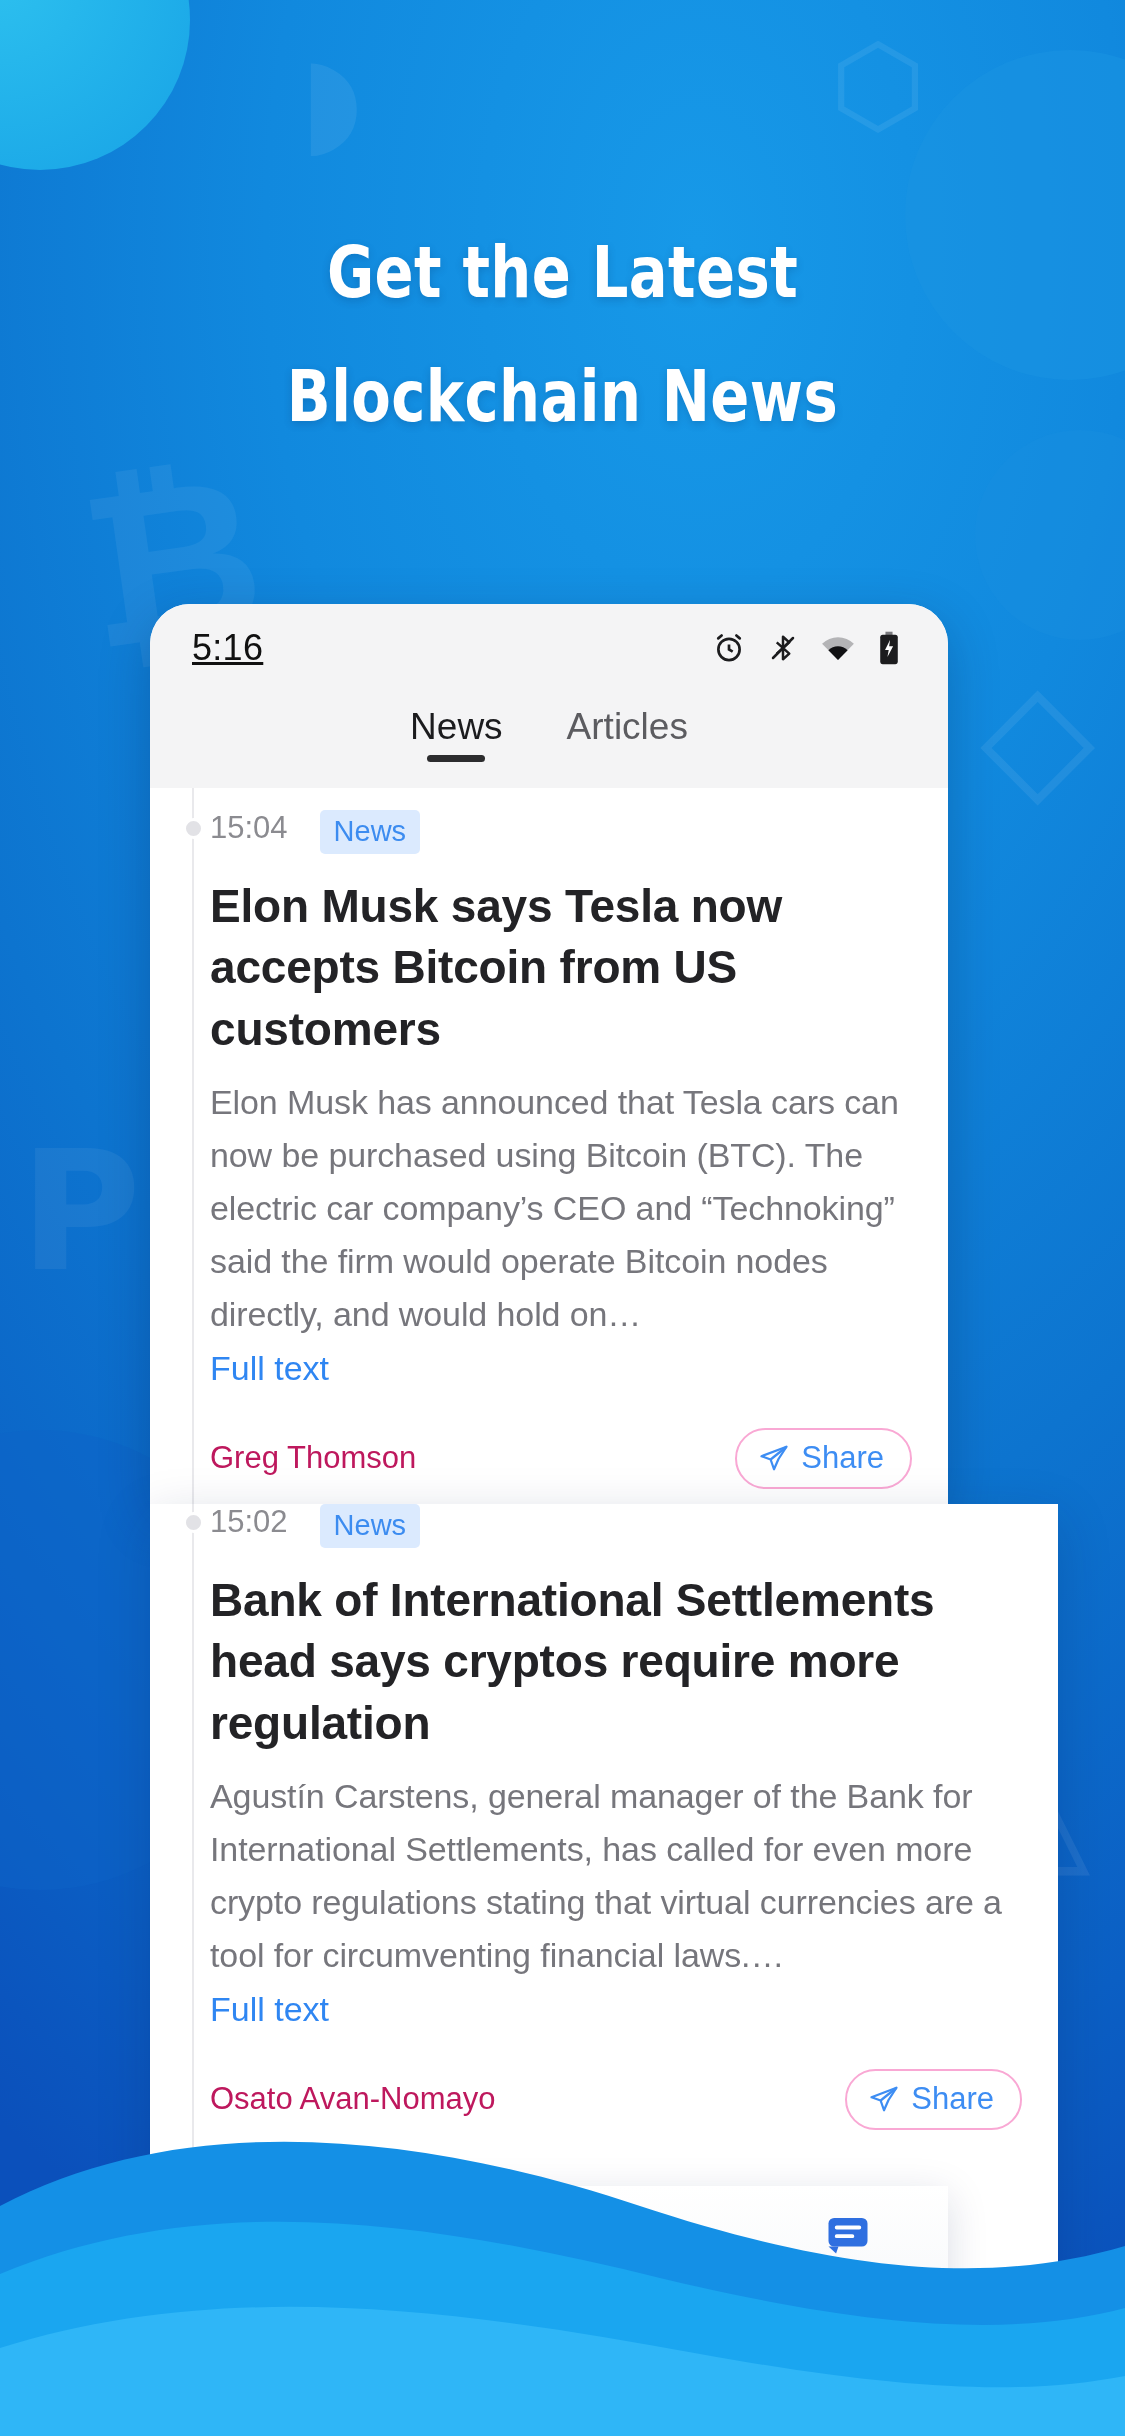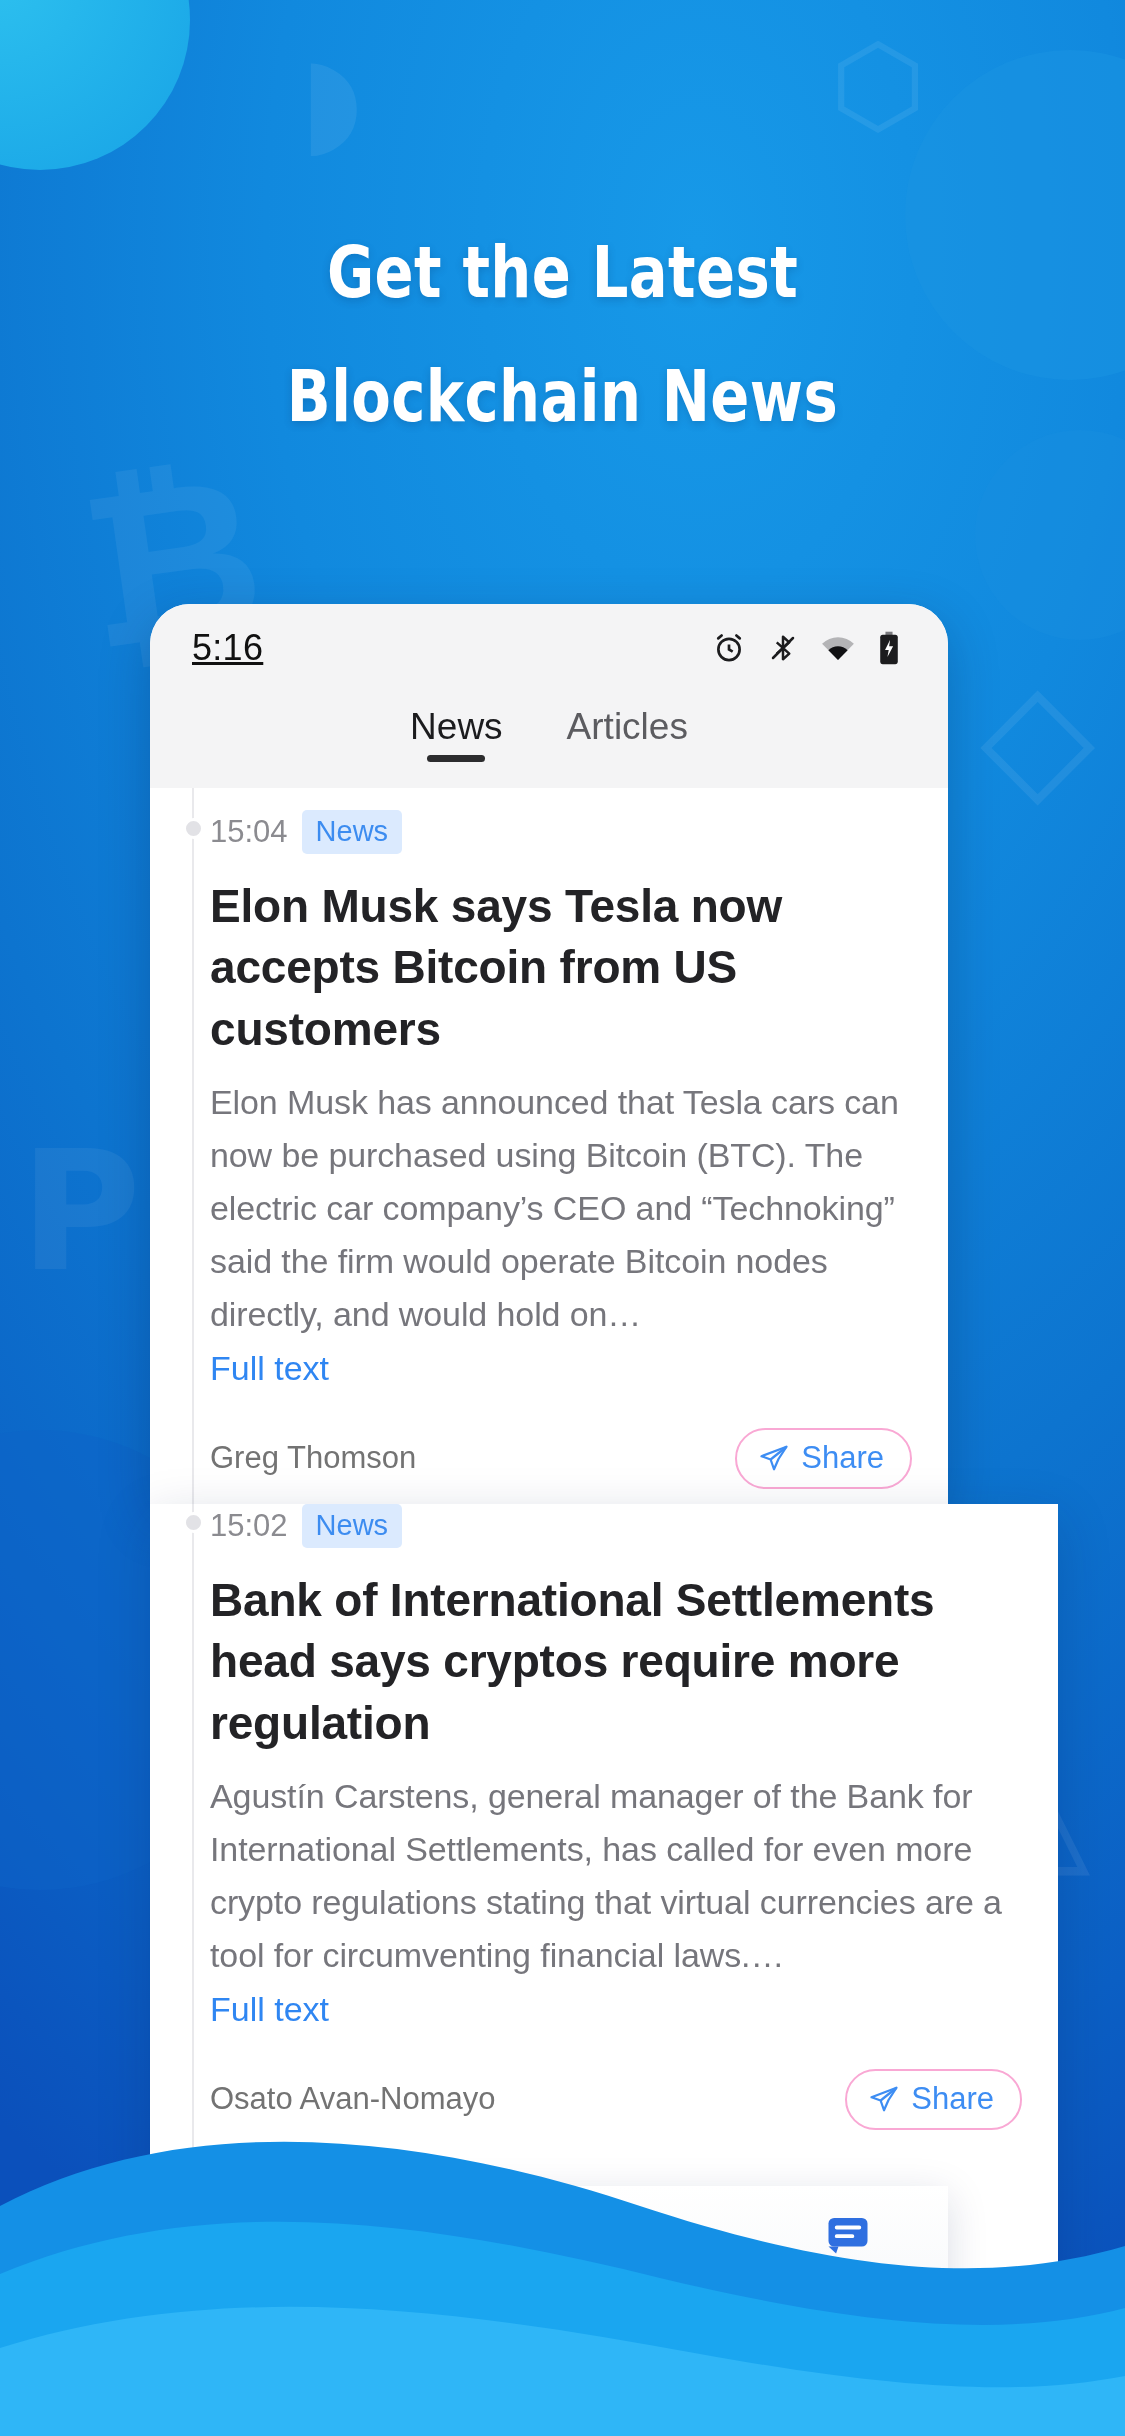--- a/index.html
+++ b/index.html
@@ -117,42 +117,42 @@
   }
   .news-item:before{ 
     content:""; position:absolute; left:42px; top:0; bottom:0;
     width:2px; background:#e9e9ec;
   }
   .dot{
     position:absolute; left:33px; top:30px;
     width:21px; height:21px; border-radius:50%;
     background:#e2e2e6; border:3px solid #fff;
   }
-  .meta{ display:flex; align-items:center; gap:14px; margin-bottom:6px; }
+  .meta{ display:flex; gap:32px; margin-bottom:6px; }
   .meta .time{ font-size:31px; color:#8b8b90; }
   .badge{
     font-size:29px; color:#3c8cf0; background:#dbeafe;
     padding:3px 14px 5px; border-radius:5px; line-height:1.25;
   }
   .title{
     font-size:46px; font-weight:700; color:#232326;
     line-height:1.33; margin:22px 0 16px; letter-spacing:-.2px;
   }
   .body{
     font-size:34px; color:#76767c; line-height:1.56; letter-spacing:-.1px;
   }
   .fulltext{
     display:inline-block; margin-top:8px;
     font-size:34px; color:#2f86f2;
   }
   .foot{
     display:flex; align-items:center; justify-content:space-between;
     margin-top:40px;
   }
-  .author{ font-size:31px; color:#737373; }
+  .author{ font-size:31px; color:#be185d; }
   .share-btn{
     display:inline-flex; align-items:center; gap:12px;
     border:2px solid #f9a8d4; border-radius:999px;
     padding:10px 26px 11px 22px;
     color:#3d8df3; font-size:31px; background:#fff;
   }
   .share-btn svg{ display:block; }
 
   
   #bottomnav{

